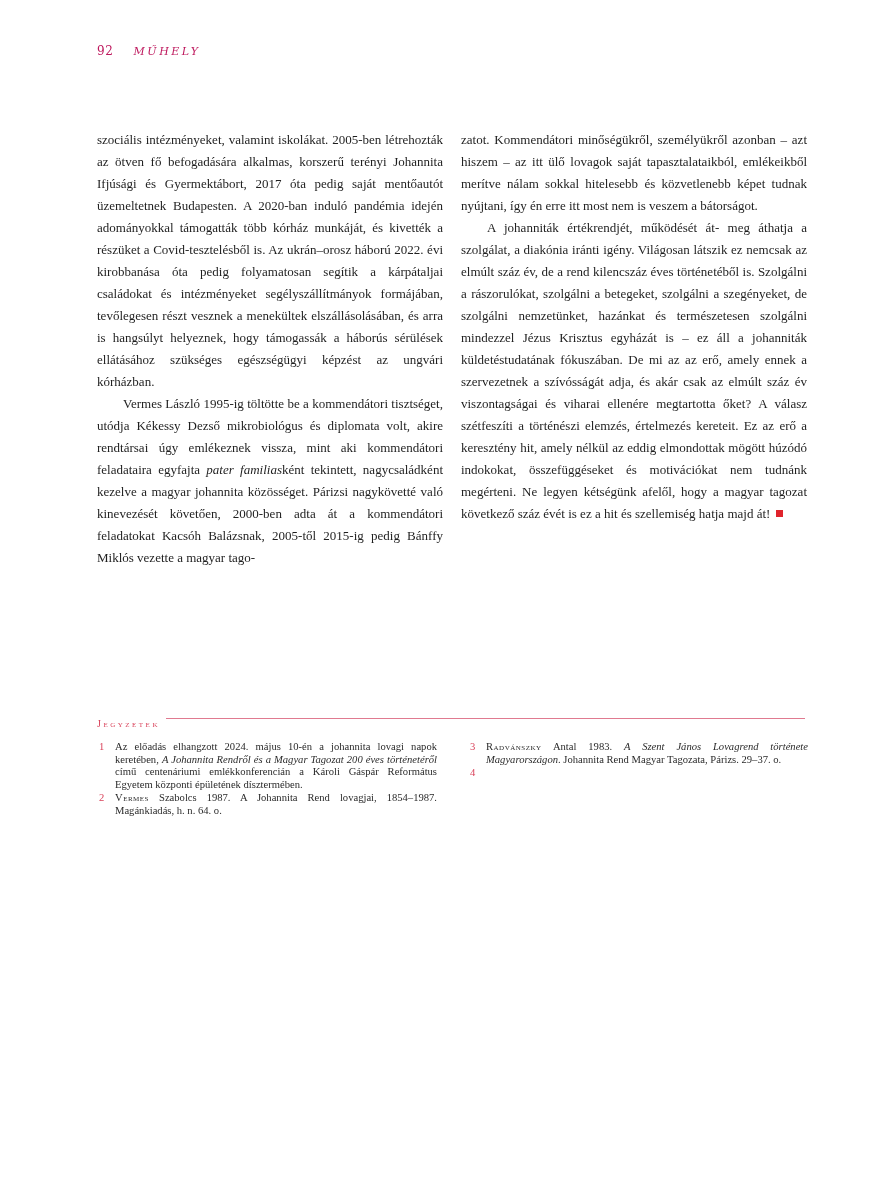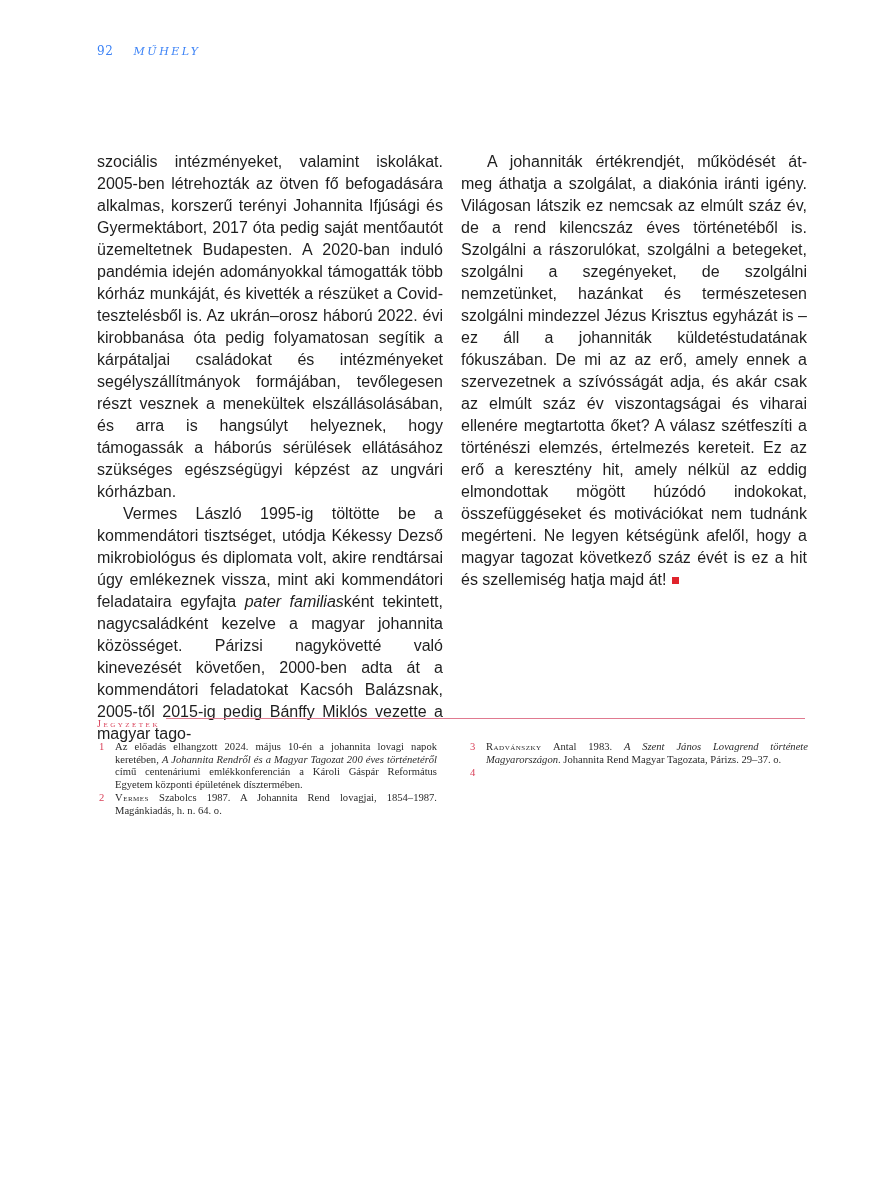--- a/index.html
+++ b/index.html
@@ -1,22 +1,22 @@
 <!DOCTYPE html>
 <html><head>
 <meta charset="utf-8">
 <style>
   html, body { margin: 0; padding: 0; background: #ffffff; }
   body { width: 880px; height: 1200px; position: relative; overflow: hidden;
          font-family: "DejaVu Serif", "Liberation Serif", serif; color: #1e1e1e; }
-  .running-head { position: absolute; left: 97px; top: 44px; font-size: 12px; color: #3b82f6; letter-spacing: 0.5px; }
+  .running-head { position: absolute; left: 97px; top: 44px; font-size: 12px; color: #be185d; letter-spacing: 0.5px; }
   .running-head .pg { margin-right: 16px; }
   .running-head .sec { font-style: italic; letter-spacing: 2.5px; font-size: 11px; }
-  .col { position: absolute; top: 151px; width: 346px; font-family: Liberation Sans, sans-serif;
-         font-size: 16px; line-height: 22px; text-align: justify; hyphens: manual; }
+  .col { position: absolute; top: 129px; width: 346px; font-family: Liberation Serif, serif;
+         font-size: 13px; line-height: 22px; text-align: justify; hyphens: manual; }
   .col.left { left: 97px; }
   .col.right { left: 461px; }
   .col p { margin: 0; }
   .col p.indent { text-indent: 26px; }
   .end-mark { display: inline-block; width: 7px; height: 7px; background: #e0242c; margin-left: 6px; vertical-align: 1px; }
   .notes-head { position: absolute; left: 97px; top: 718px; width: 708px; display: flex; align-items: flex-start; }
   .notes-title { font-family: "Liberation Serif", serif; font-size: 10px; color: #d9425a; letter-spacing: 2.5px; font-variant: small-caps; text-transform: none; white-space: nowrap; margin-right: 6px; }
   .notes-rule { flex: 1; height: 1px; background: #e07a90; }
   .notes { position: absolute; top: 741px; width: 340px; font-family: "Liberation Serif", serif; font-size: 10.6px; line-height: 12.6px; color: #2a2a2a; }
   .notes.left { left: 97px; }
@@ -33,20 +33,21 @@
   <span class="pg">92</span>
   <span class="sec">MŰHELY</span>
 </div>
 
 <div class="col left">
   <p>szociális intézményeket, valamint iskolákat. 2005-ben létrehozták az ötven fő befogadására alkalmas, korszerű terényi Johannita Ifjúsági és Gyermektábort, 2017 óta pedig saját mentőautót üzemeltetnek Budapesten. A 2020-ban induló pandémia idején adományokkal támogatták több kórház munkáját, és kivették a részüket a Covid-tesztelésből is. Az ukrán–orosz háború 2022. évi kirobbanása óta pedig folyamatosan segítik a kárpátaljai családokat és intézményeket segélyszállítmányok formájában, tevőlegesen részt vesznek a menekültek elszállásolásában, és arra is hangsúlyt helyeznek, hogy támogassák a háborús sérülések ellátásához szükséges egészségügyi képzést az ungvári kórházban.</p>
   <p class="indent"><span>Vermes László 1995-ig töltötte be a kommendátori tisztséget, utódja Kékessy Dezső mikrobiológus és diplomata volt, akire rendtársai úgy emlékeznek vissza, mint aki kommendátori feladataira egyfajta </span><em>pater familias</em><span>ként tekintett, nagycsaládként kezelve a magyar johannita közösséget. Párizsi nagykövetté való kinevezését követően, 2000-ben adta át a kommendátori feladatokat Kacsóh Balázsnak, 2005-től 2015-ig pedig Bánffy Miklós vezette a magyar tago-</span></p>
 </div>
 
 <div class="col right">
+  <p>zatot. Kommendátori minőségükről, személyükről azonban – azt hiszem – az itt ülő lovagok saját tapasztalataikból, emlékeikből merítve nálam sokkal hitelesebb és közvetlenebb képet tudnak nyújtani, így én erre itt most nem is veszem a bátorságot.</p>
   <p class="indent"><span>A johanniták értékrendjét, működését át- meg áthatja a szolgálat, a diakónia iránti igény. Világosan látszik ez nemcsak az elmúlt száz év, de a rend kilencszáz éves történetéből is. Szolgálni a rászorulókat, szolgálni a betegeket, szolgálni a szegényeket, de szolgálni nemzetünket, hazánkat és természetesen szolgálni mindezzel Jézus Krisztus egyházát is – ez áll a johanniták küldetéstudatának fókuszában. De mi az az erő, amely ennek a szervezetnek a szívósságát adja, és akár csak az elmúlt száz év viszontagságai és viharai ellenére megtartotta őket? A válasz szétfeszíti a történészi elemzés, értelmezés kereteit. Ez az erő a keresztény hit, amely nélkül az eddig elmondottak mögött húzódó indokokat, összefüggéseket és motivációkat nem tudnánk megérteni. Ne legyen kétségünk afelől, hogy a magyar tagozat következő száz évét is ez a hit és szellemiség hatja majd át!</span><span class="end-mark" style="background: rgb(224, 36, 44);"></span></p>
 </div>
 
 <div class="notes-head">
   <span class="notes-title" style="color: rgb(217, 66, 90);">Jegyzetek</span>
   <span class="notes-rule"></span>
 </div>
 
 <div class="notes left">
   <div class="note">

